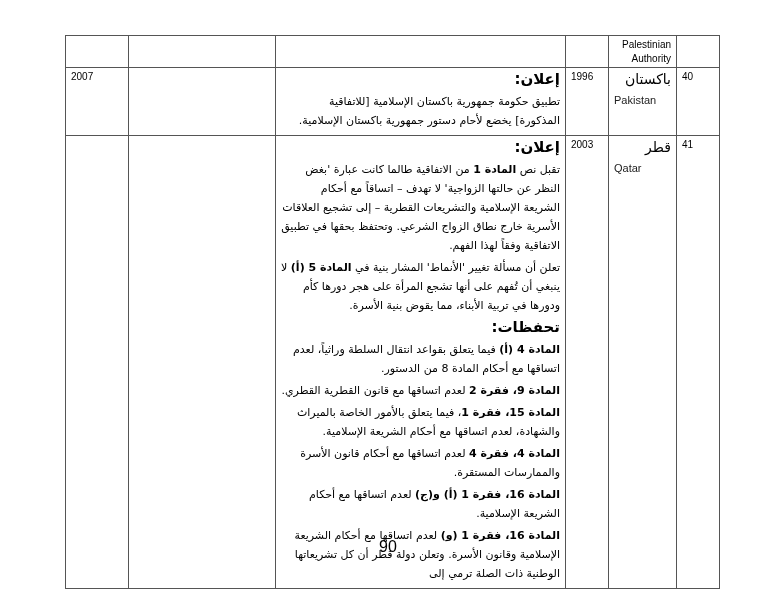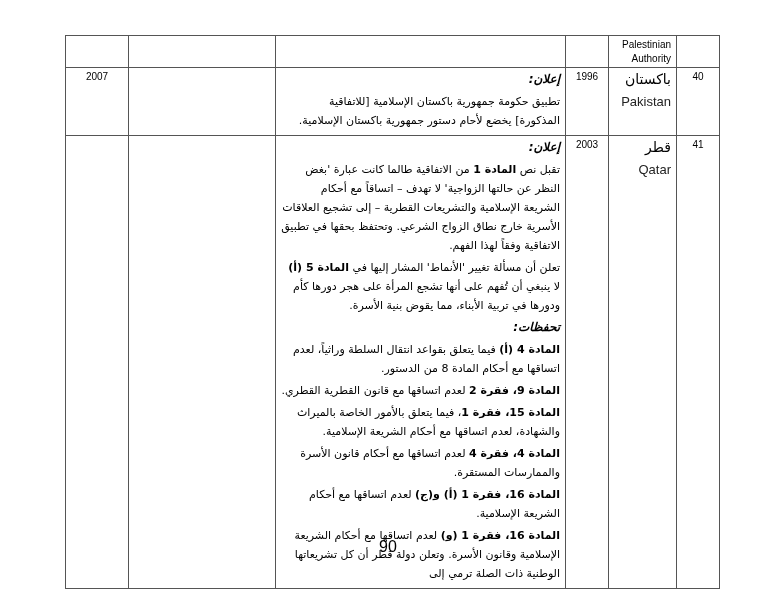--- a/index.html
+++ b/index.html
@@ -13,28 +13,28 @@
     table.reservations td {
       border: 1.5px solid #555; vertical-align: top; padding: 2px 5px;
       font-size: 10px; line-height: 1.35;
     }
     col.c-ratif { width: 63px; }
     col.c-blank { width: 147px; }
     col.c-text  { width: 290px; }
     col.c-year  { width: 43px; }
     col.c-state { width: 68px; }
     col.c-num   { width: 43px; }
-    .ltr-num { text-align: center; font-family: "Liberation Sans", sans-serif; font-size: 11px; }
+    .ltr-num { text-align: left; font-family: "Liberation Sans", sans-serif; font-size: 11px; }
     .state { text-align: right; direction: rtl; }
     .state .ar { font-family: "DejaVu Sans", sans-serif; font-size: 14px; }
-    .state .en { font-family: "Liberation Sans", sans-serif; font-size: 13px; color: #222; direction: ltr; text-align: right; margin-top: 4px; }
+    .state .en { font-family: "Liberation Sans", sans-serif; font-size: 11px; color: #222; direction: ltr; text-align: left; margin-top: 4px; }
     .small-en { font-family: "Liberation Sans", sans-serif; font-size: 8.5px; text-align: right; line-height: 1.3; }
     .text-cell { direction: rtl; text-align: right; font-family: "DejaVu Sans", sans-serif; }
     .text-cell p { margin: 0 0 3px 0; font-size: 11px; line-height: 19px; }
-    .text-cell .heading { font-weight: bold; font-size: 12px; font-style: italic; }
+    .text-cell .heading { font-weight: bold; font-size: 15px; }
     .text-cell b { font-weight: bold; margin-top: 16px; }
     .row-header td { height: 24px; }
     .row-pak td { height: 59px; }
     .row-qat td { height: 380px; }
     .page-number {
       position: absolute; top: 538px; left: 0; width: 776px; text-align: center;
       font-family: Liberation Sans, sans-serif; font-size: 16px;
     }
   </style>
 </head>
@@ -77,21 +77,21 @@
       </td>
       <td class="ltr-num">40</td>
     </tr>
 
     <tr class="row-qat">
       <td class="ltr-num"></td>
       <td></td>
       <td class="text-cell">
         <p class="heading">إعلان:</p>
         <p><span>تقبل نص </span><b>المادة 1</b><span> من الاتفاقية طالما كانت عبارة 'بغض النظر عن حالتها الزواجية' لا تهدف – اتساقاً مع أحكام الشريعة الإسلامية والتشريعات القطرية – إلى تشجيع العلاقات الأسرية خارج نطاق الزواج الشرعي. وتحتفظ بحقها في تطبيق الاتفاقية وفقاً لهذا الفهم.</span></p>
-        <p><span>تعلن أن مسألة تغيير 'الأنماط' المشار إليها في </span><b>المادة 5 (أ)</b><span> لا ينبغي أن تُفهم على أنها تشجع المرأة على هجر دورها كأم ودورها في تربية الأبناء، مما يقوض بنية الأسرة.</span></p>
+        <p><span>تعلن أن مسألة تغيير 'الأنماط' المشار بنية في </span><b>المادة 5 (أ)</b><span> لا ينبغي أن تُفهم على أنها تشجع المرأة على هجر دورها كأم ودورها في تربية الأبناء، مما يقوض بنية الأسرة.</span></p>
         <p class="heading">تحفظات:</p>
         <p><b>المادة 4 (أ)</b><span> فيما يتعلق بقواعد انتقال السلطة وراثياً، لعدم اتساقها مع أحكام المادة 8 من الدستور.</span></p>
         <p><b>المادة 9، فقرة 2</b><span> لعدم اتساقها مع قانون القطرية القطري.</span></p>
         <p><b>المادة 15، فقرة 1</b><span>، فيما يتعلق بالأمور الخاصة بالميراث والشهادة، لعدم اتساقها مع أحكام الشريعة الإسلامية.</span></p>
         <p><b>المادة 4، فقرة 4</b><span> لعدم اتساقها مع أحكام قانون الأسرة والممارسات المستقرة.</span></p>
         <p><b>المادة 16، فقرة 1 (أ) و(ج)</b><span> لعدم اتساقها مع أحكام الشريعة الإسلامية.</span></p>
         <p><b>المادة 16، فقرة 1 (و)</b><span> لعدم اتساقها مع أحكام الشريعة الإسلامية وقانون الأسرة. وتعلن دولة قطر أن كل تشريعاتها الوطنية ذات الصلة ترمي إلى</span></p>
       </td>
       <td class="ltr-num">2003</td>
       <td class="state">

